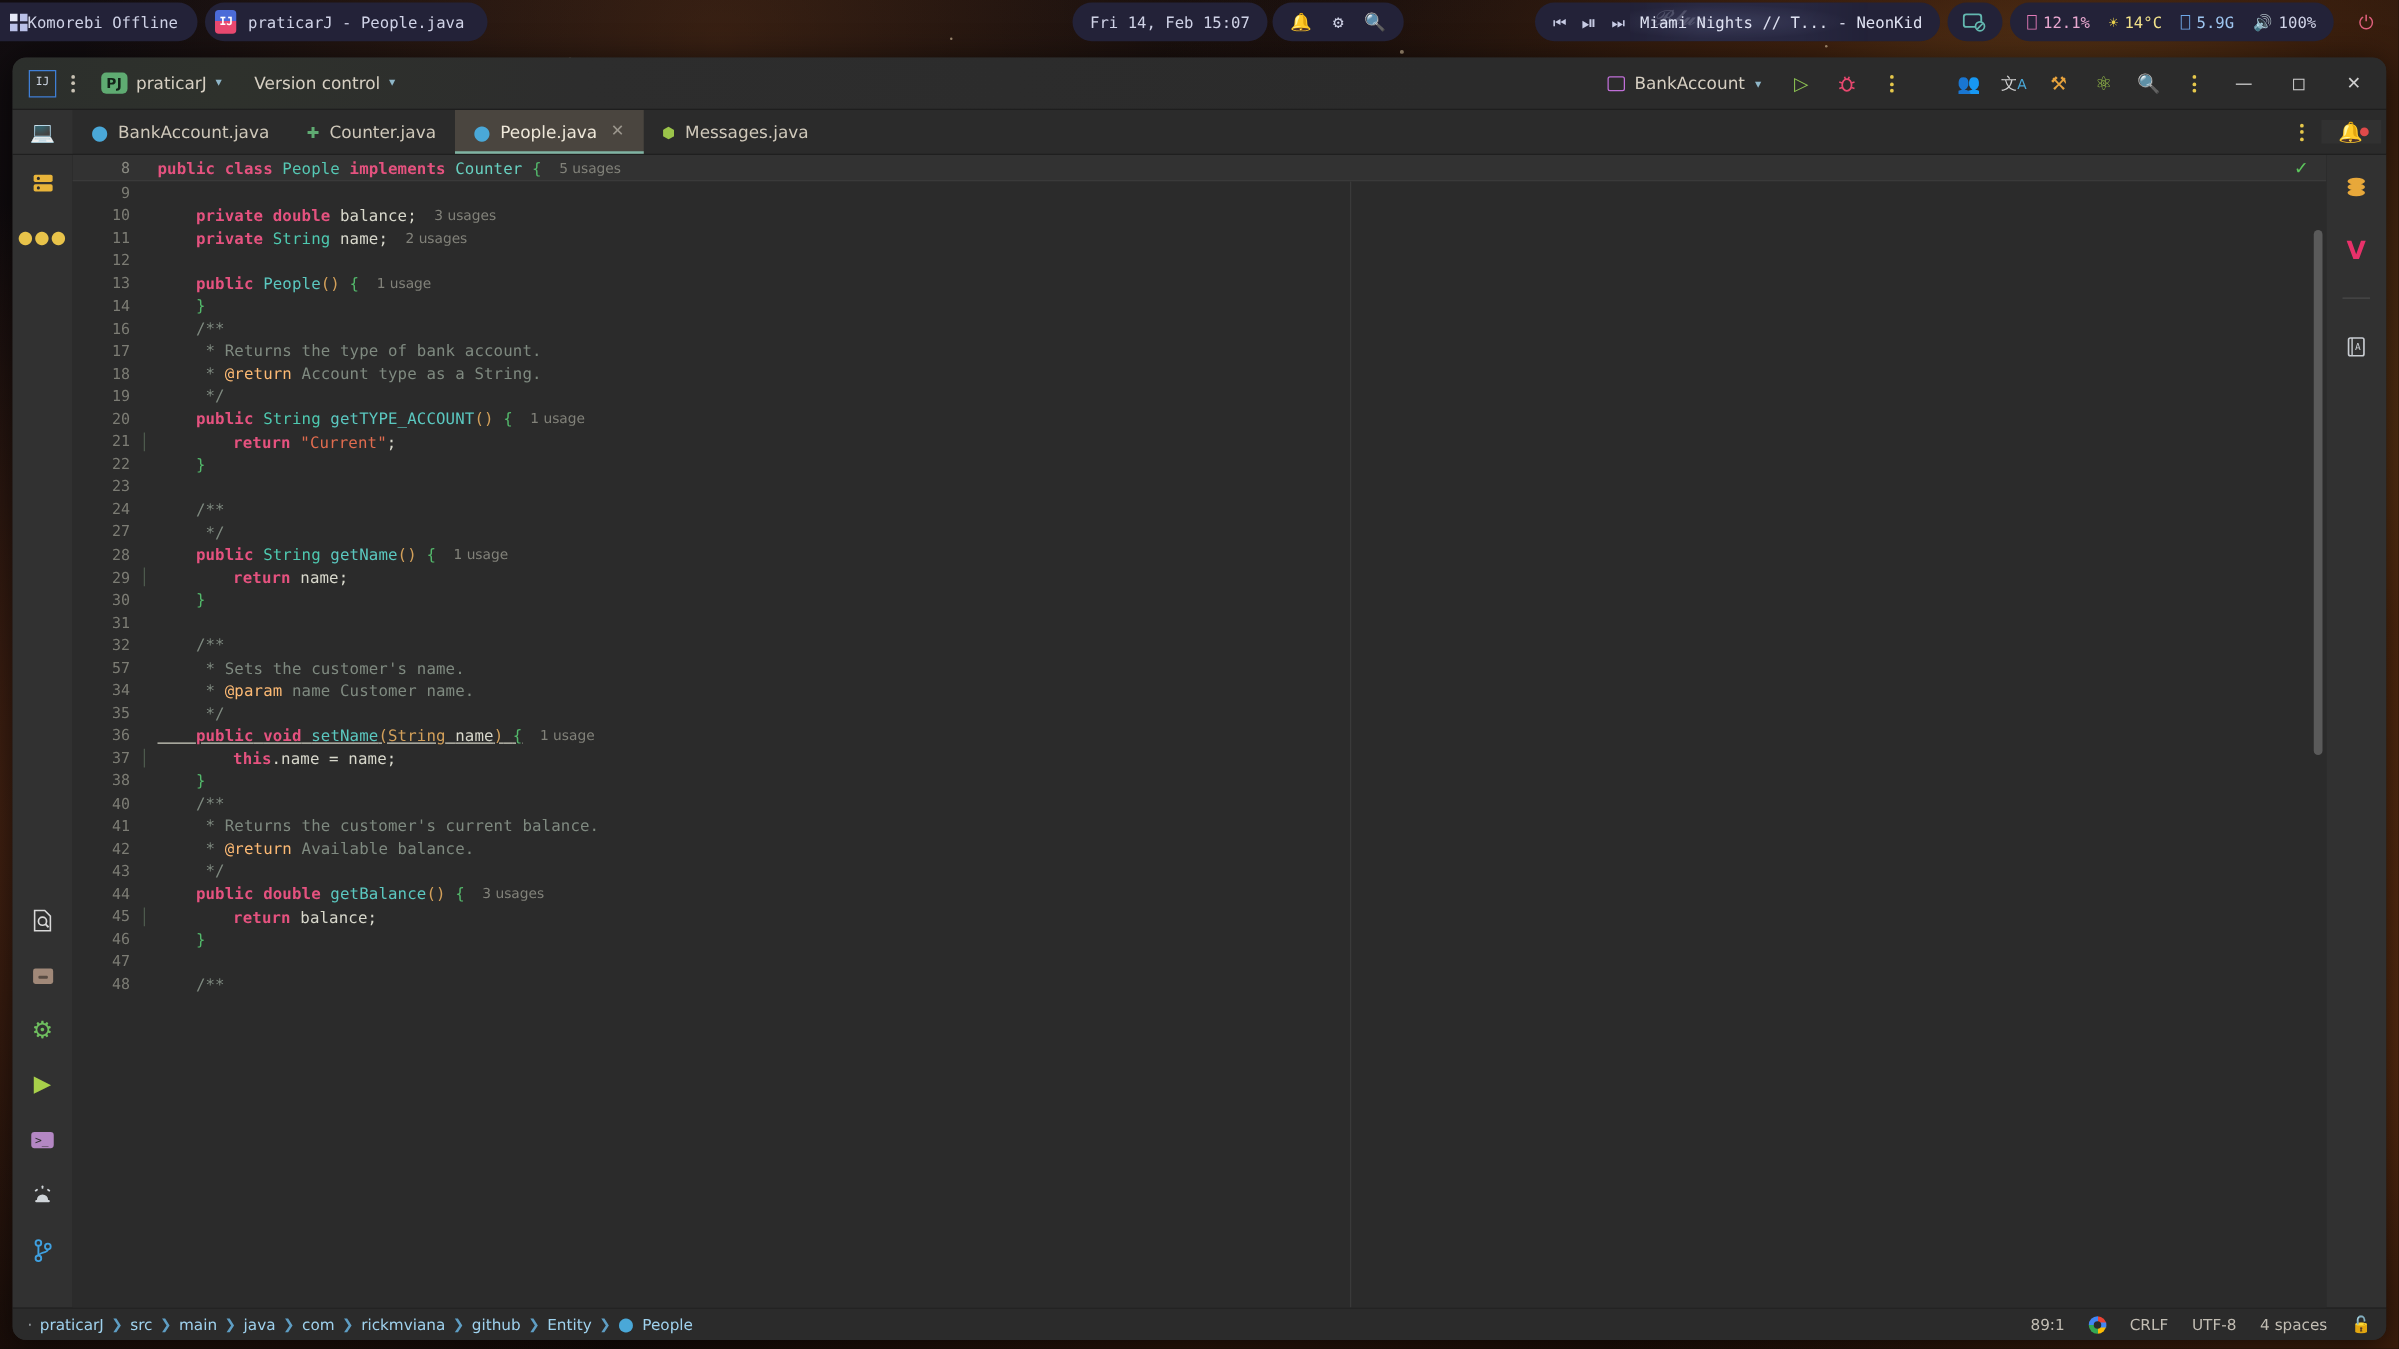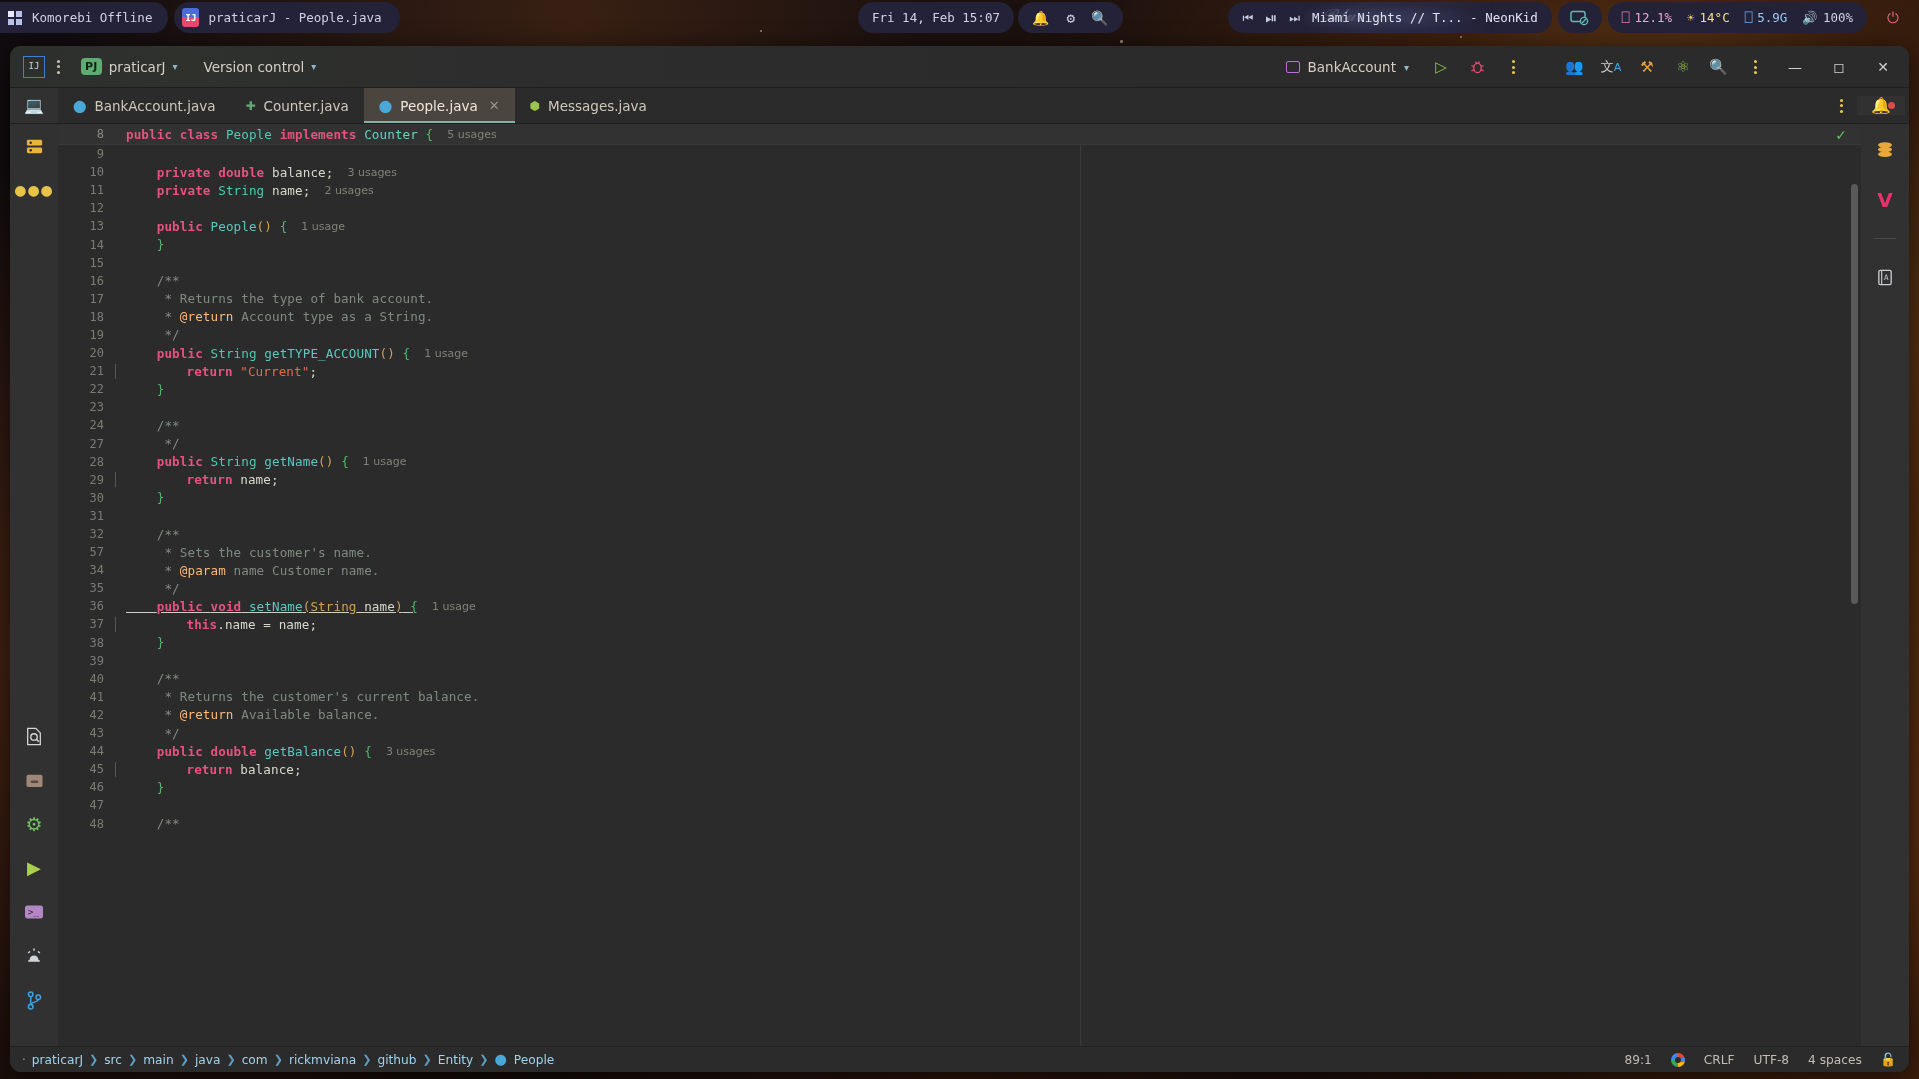--- a/index.html
+++ b/index.html
@@ -26,21 +26,21 @@
   #topbar {
     position: absolute; top: 0; left: 0; width: 1919px; height: 35px;
     display: flex; align-items: center; font-size: 12.5px; z-index: 40;
     font-family: "DejaVu Sans Mono", "Liberation Mono", monospace;
   }
   .pill {
     background: #232238; border-radius: 17px; height: 31px;
     display: flex; align-items: center; color: #cfd2e6;
   }
   #tb-left { position: absolute; left: 0; top: 2px; display: flex; align-items: center; }
-  #tb-komorebi { padding: 0 16px 0 8px; border-radius: 0 17px 17px 0; gap: 10px; }
+  #tb-komorebi { padding: 0 16px 0 8px; border-radius: 0 17px 17px 0; }
   #tb-window { margin-left: 6px; padding: 0 18px 0 8px; border-radius: 17px; gap: 9px; }
   .winicon {
     width: 17px; height: 19px; border-radius: 3px;
     background: linear-gradient(180deg,#4b6bd8 0%,#4b6bd8 48%,#e8486f 48%,#e8486f 100%);
     display: flex; align-items: center; justify-content: center;
     font-size: 9px; color: #fff; font-weight: bold;
   }
   .komo-grid { display: grid; grid-template-columns: 6px 6px; grid-template-rows: 6px 6px; gap: 2px; }
   .komo-grid i { background: #b9c0e8; display: block; }
   .komo-grid i:nth-child(1) { background: #e6e9f8; }
@@ -495,24 +495,20 @@
           <div class="coderow">
             <span class="ln">13</span>
             <span class="code" style="flex: 0 0 auto;"><span>    </span><span class="kw">public</span><span> </span><span class="mth">People</span><span class="par">()</span><span> </span><span class="brc">{</span></span>
             <span class="hint" style="margin-left: 14px;">1 usage</span>
           </div>
           <div class="coderow">
             <span class="ln">14</span>
             <span class="code" style="flex: 0 0 auto;"><span>    </span><span class="brc">}</span></span>
           </div>
           <div class="coderow">
-            <span class="ln">15</span>
-            <span class="code" style="flex: 0 0 auto;"></span>
-          </div>
-          <div class="coderow">
             <span class="ln">16</span>
             <span class="code" style="flex: 0 0 auto;"><span>    </span><span class="cmt">/**</span></span>
           </div>
           <div class="coderow">
             <span class="ln">17</span>
             <span class="code" style="flex: 0 0 auto;"><span class="cmt">     * </span><span class="cmt">Returns the type of bank account.</span></span>
           </div>
           <div class="coderow">
             <span class="ln">18</span>
             <span class="code" style="flex: 0 0 auto;"><span class="cmt">     * </span><span class="tag">@return</span><span class="cmt"> Account type as a String.</span></span>
@@ -584,24 +580,20 @@
             <span class="code" style="flex: 0 0 auto; text-decoration: underline;"><span>    </span><span class="kw">public</span><span> </span><span class="kw">void</span><span> </span><span class="mth">setName</span><span class="par">(</span><span class="par">String</span><span> </span><span class="fld">name</span><span class="par">)</span><span> </span><span class="brc">{</span></span>
             <span class="hint" style="margin-left: 14px;">1 usage</span>
           </div>
           <div class="coderow">
             <span class="ln">37</span>
             <span class="code guide" style="flex: 0 0 auto;"><span>        </span><span class="kw">this</span><span class="fld">.name = name;</span></span>
           </div>
           <div class="coderow">
             <span class="ln">38</span>
             <span class="code" style="flex: 0 0 auto;"><span>    </span><span class="brc">}</span></span>
-          </div>
-          <div class="coderow">
-            <span class="ln">39</span>
-            <span class="code" style="flex: 0 0 auto;"></span>
           </div>
           <div class="coderow">
             <span class="ln">40</span>
             <span class="code" style="flex: 0 0 auto;"><span>    </span><span class="cmt">/**</span></span>
           </div>
           <div class="coderow">
             <span class="ln">41</span>
             <span class="code" style="flex: 0 0 auto;"><span class="cmt">     * </span><span class="cmt">Returns the customer's current balance.</span></span>
           </div>
           <div class="coderow">

